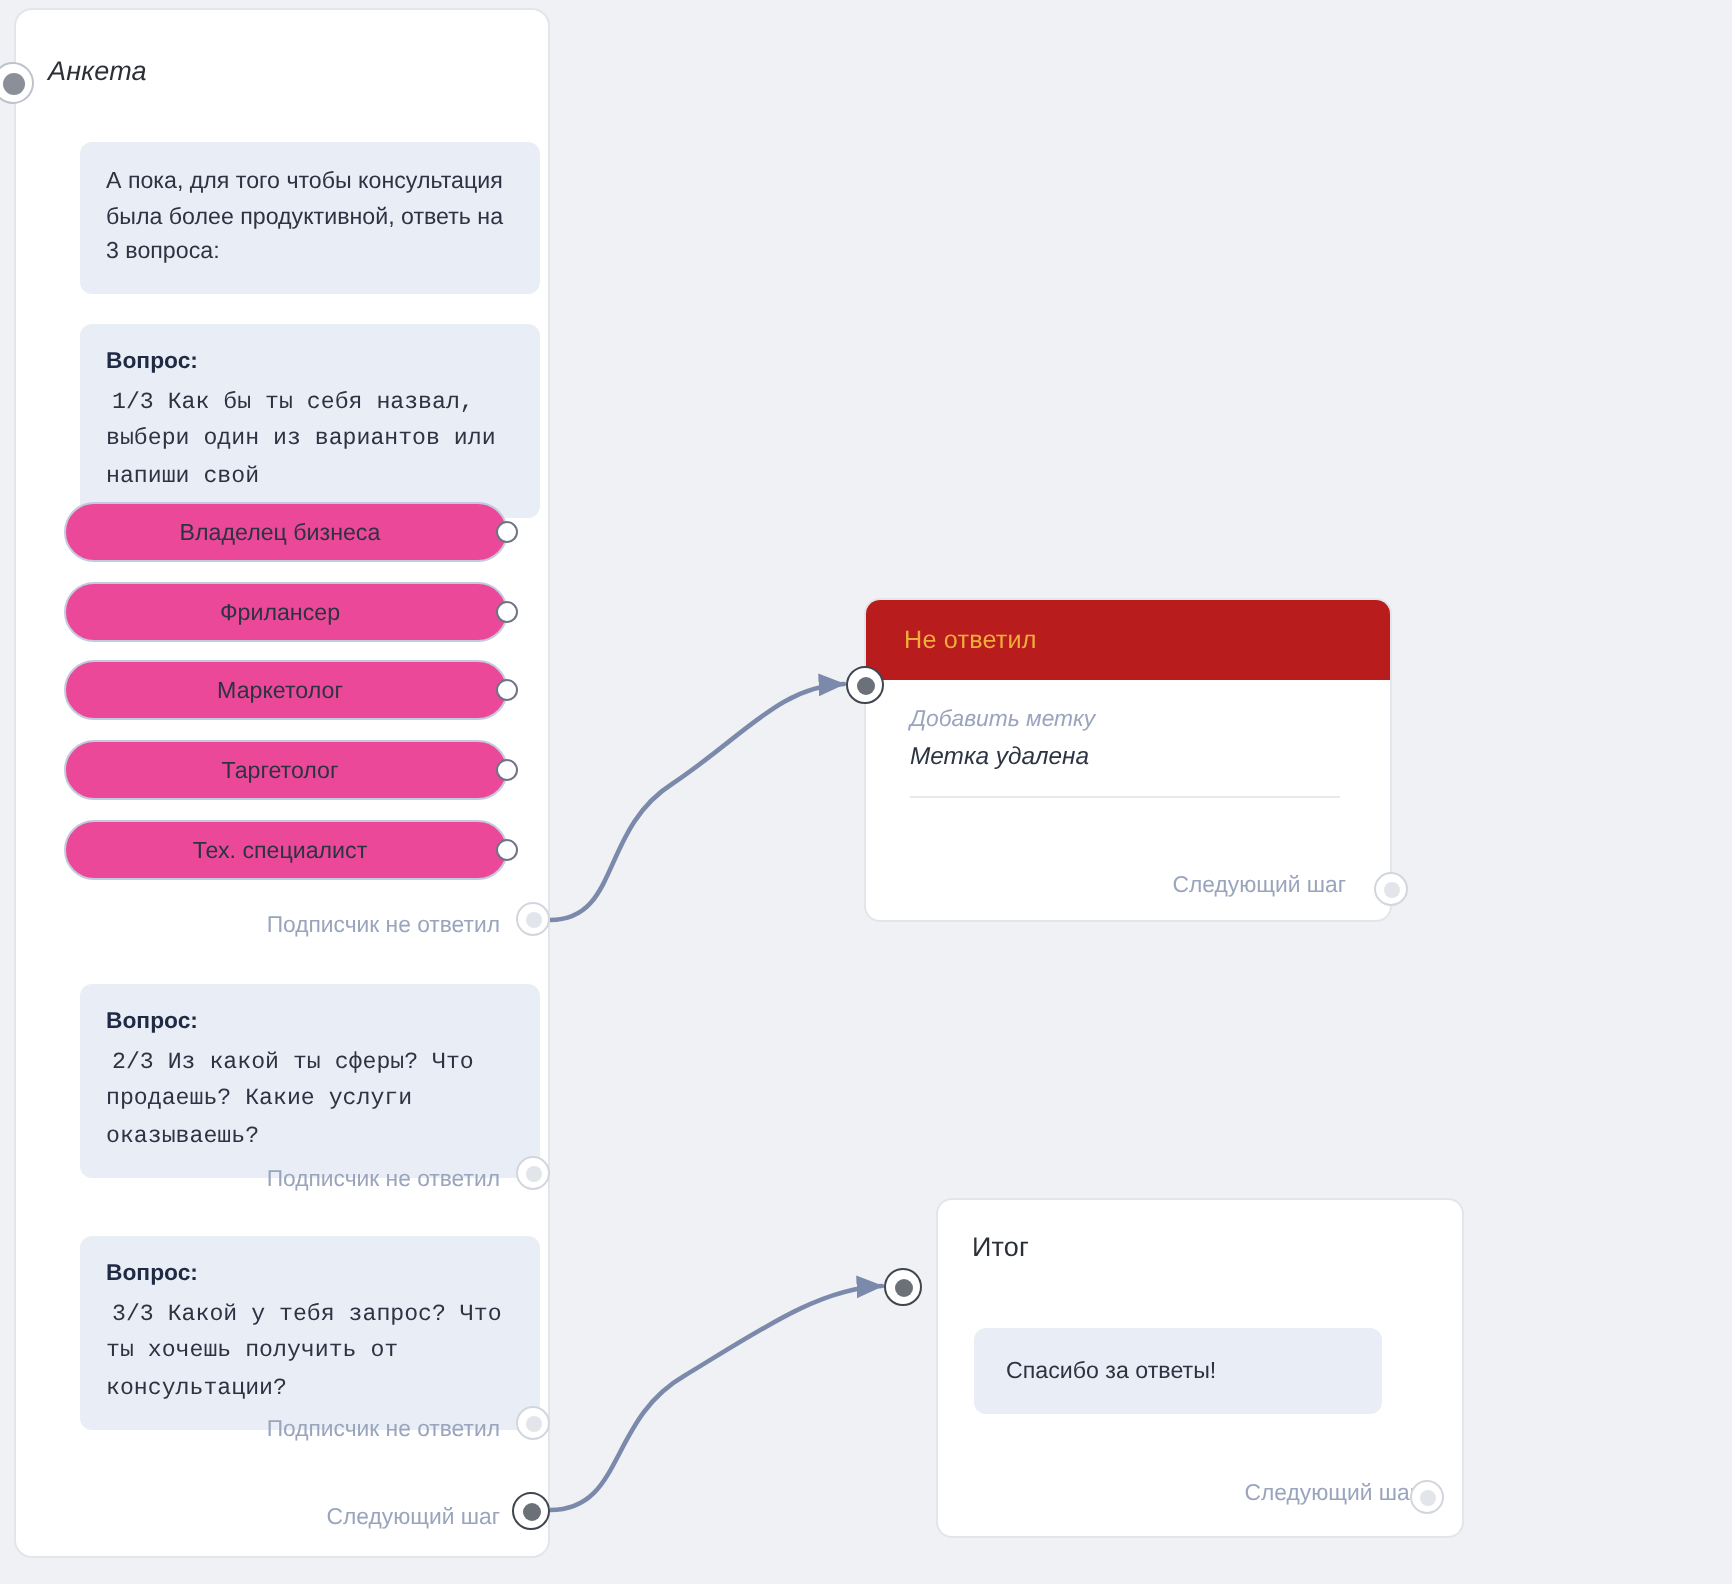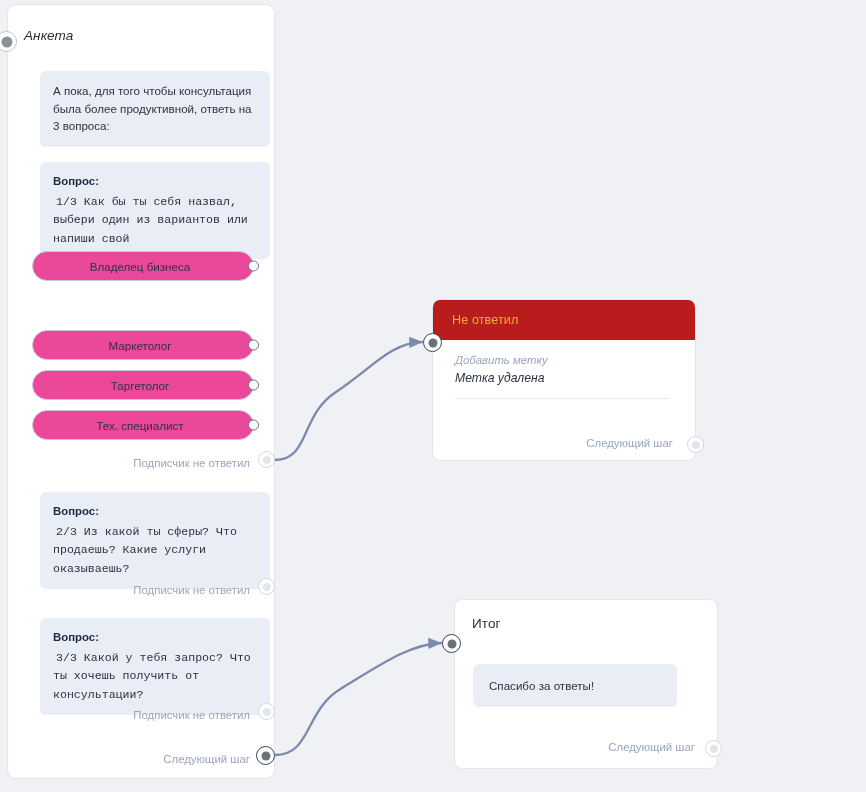--- a/index.html
+++ b/index.html
@@ -225,21 +225,21 @@
     margin-top: 1px;
   }
   .tag-rule {
     margin-top: 10px;
     height: 1px;
     background: #e6e9ee;
   }
 
   
   #node-result {
-    left: 454px;
+    left: 468px;
     top: 599px;
     width: 264px;
     height: 170px;
   }
   #node-result .node-title {
     position: absolute;
     left: 17px;
     top: 16px;
   }
   #bubble-result {
@@ -281,20 +281,24 @@
 
     <div class="bubble" id="bubble-q1">
       <span class="bubble-label">Вопрос:</span>
       <span class="bubble-indent">1/3 Как бы ты себя назвал, выбери один из вариантов или напиши свой</span>
     </div>
 
     <div class="option" style="top:246px">
       <span class="option-label">Владелец бизнеса</span>
       <span class="opt-port"></span>
     </div>
+    <div class="option" style="top:286px">
+      <span class="option-label">Фрилансер</span>
+      <span class="opt-port"></span>
+    </div>
     <div class="option" style="top:325px">
       <span class="option-label">Маркетолог</span>
       <span class="opt-port"></span>
     </div>
     <div class="option" style="top:365px">
       <span class="option-label">Таргетолог</span>
       <span class="opt-port"></span>
     </div>
     <div class="option" style="top:405px">
       <span class="option-label">Тех. специалист</span>

